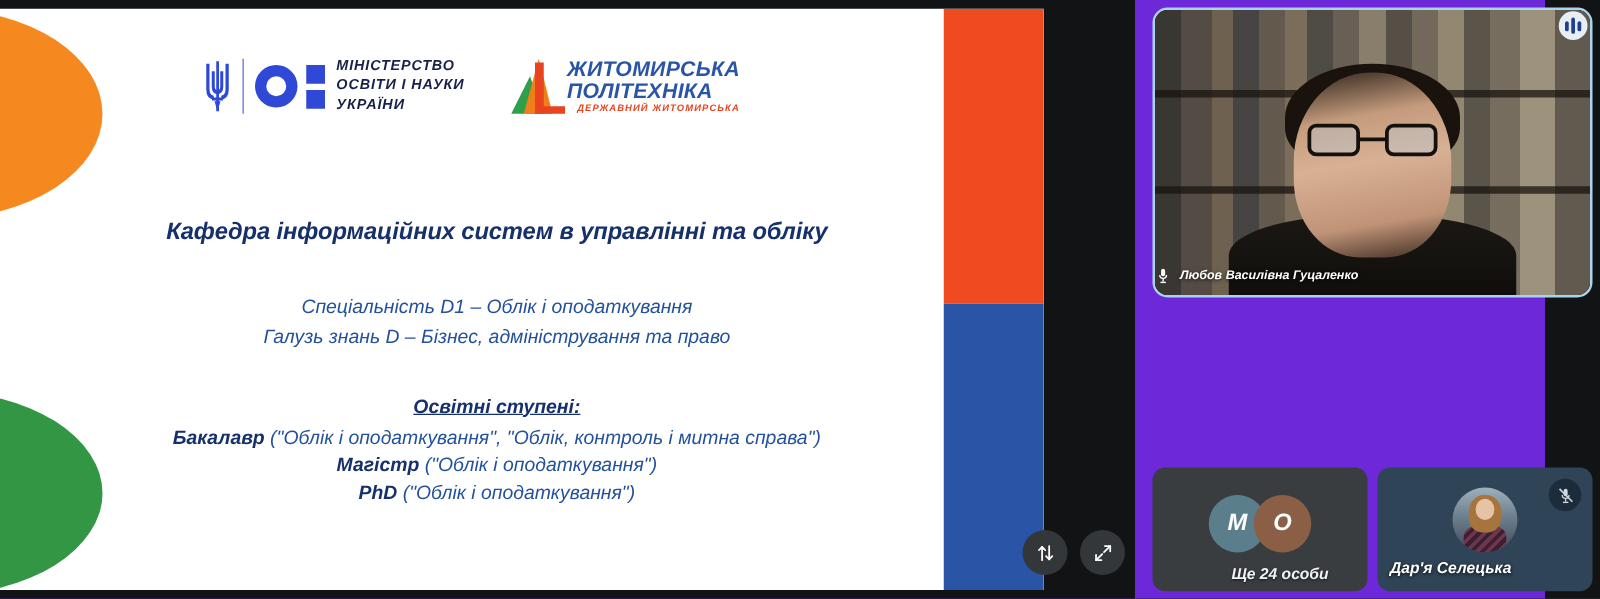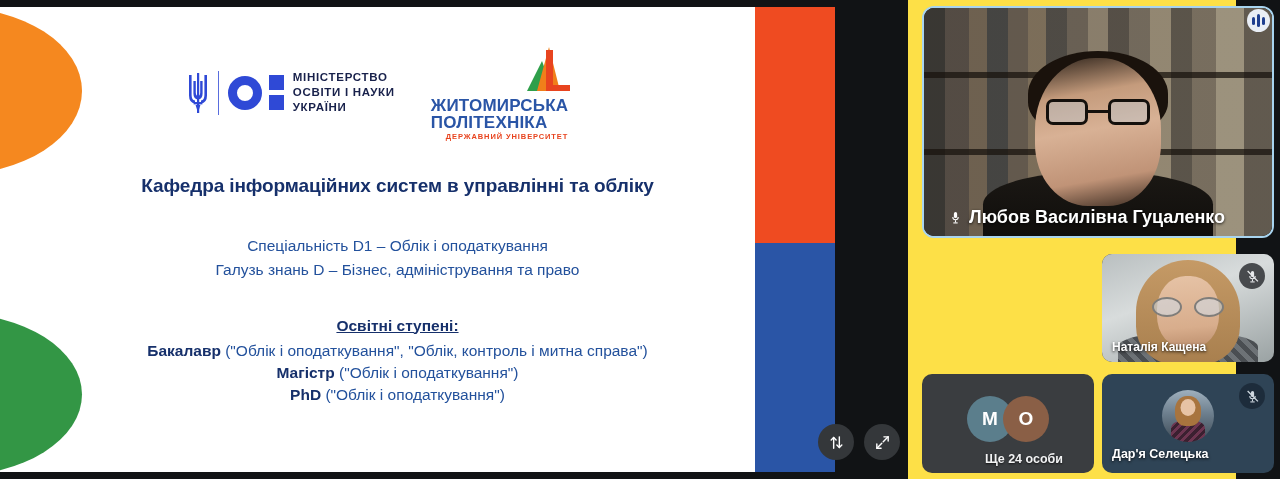--- a/index.html
+++ b/index.html
@@ -2,21 +2,21 @@
 <html><head>
 <meta charset="utf-8">
 <style>
   * { box-sizing: border-box; margin: 0; padding: 0; }
   html, body {
     width: 1280px; height: 479px;
     background: #111315;
     font-family: "Liberation Sans", sans-serif;
     overflow: hidden;
   }
-  #app { position: relative; width: 1236px; height: 479px; background: #fde047; }
+  #app { position: relative; width: 1236px; height: 479px; background: #6d28d9; font-style: italic; }
 
   
   .share-stage {
     position: absolute; left: 0; top: 0; width: 908px; height: 479px;
     background: #111315;
   }
   .slide {
     position: absolute; left: 0; top: 7px; width: 835px; height: 465px;
     background: #ffffff; overflow: hidden;
   }
@@ -51,21 +51,21 @@
     border: 9px solid #2f49d6;
   }
   .mon-sq-wrap { display: flex; flex-direction: column; gap: 5px; }
   .mon-sq { width: 15px; height: 15px; background: #2f49d6; }
   .mon-text {
     display: flex; flex-direction: column; gap: 2px;
     font-size: 11.5px; font-weight: bold; color: #18214b;
     letter-spacing: .7px; line-height: 1.15;
   }
 
-  .zp-logo { display: flex; align-items: flex-end; gap: 4px; flex-direction: column; }
+  .zp-logo { display: flex; align-items: center; gap: 4px; }
   .zp-mark { position: relative; width: 42px; height: 48px; }
   .zp-green {
     position: absolute; left: 1px; bottom: 2px;
     width: 0; height: 0;
     border-left: 15px solid transparent;
     border-right: 11px solid transparent;
     border-bottom: 30px solid #2e9f4a;
   }
   .zp-orange {
     position: absolute; left: 11px; top: 2px;
@@ -276,21 +276,21 @@
   }
 
   
   .name-tag {
     position: absolute; left: 10px; bottom: 8px;
     display: flex; align-items: center; gap: 7px;
     color: #ffffff; font-size: 12px; font-weight: bold;
     text-shadow: 0 1px 3px rgba(0,0,0,.85);
     max-width: 94%;
   }
-  .name-tag.main { left: 25px; bottom: 8px; font-size: 18px; }
+  .name-tag.main { left: 0; bottom: 8px; font-size: 10px; }
   .name-tag.d { bottom: 12px; font-size: 12.5px; }
 
   
   .mic-badge {
     position: absolute; right: 9px; top: 9px;
     width: 26px; height: 26px; border-radius: 50%;
     background: rgba(40,43,46,.82);
     display: flex; align-items: center; justify-content: center;
   }
   .mic-badge svg { width: 13px; height: 13px; }
@@ -352,21 +352,21 @@
 
         <div class="zp-logo">
           <div class="zp-mark">
             <div class="zp-green"></div>
             <div class="zp-orange"></div>
             <div class="zp-l"></div>
           </div>
           <div class="zp-text">
             <span class="zp-t1">ЖИТОМИРСЬКА</span>
             <span class="zp-t2">ПОЛІТЕХНІКА</span>
-            <span class="zp-t3">ДЕРЖАВНИЙ УНІВЕРСИТЕТ</span>
+            <span class="zp-t3">ДЕРЖАВНИЙ ЖИТОМИРСЬКА</span>
           </div>
         </div>
 
       </div>
 
       <div class="slide-body">
         <div class="s-dept">Кафедра інформаційних систем в управлінні та обліку</div>
         <div class="s-spec">
           <div>Спеціальність D1 – Облік і оподаткування</div>
           <div>Галузь знань D – Бізнес, адміністрування та право</div>
@@ -439,45 +439,20 @@
             <path d="M6 11a6 6 0 0 0 12 0h-2a4 4 0 0 1-8 0z"></path>
             <rect x="11" y="17" width="2" height="4"></rect>
             <rect x="8" y="21" width="8" height="2"></rect>
           </g>
         </svg>
         <span>Любов Василівна Гуцаленко</span>
       </div>
     </div>
 
 
-    <div class="tile tile-b">
-      <div class="cam-img scene-b">
-        <div class="b-body"></div>
-        <div class="b-hair"></div>
-        <div class="b-face"></div>
-        <div class="b-glasses">
-          <span class="lens l"></span>
-            <span class="lens r"></span>
-        </div>
-      </div>
-      <div class="mic-badge">
-        <svg viewBox="0 0 24 24">
-          <g fill="#e8eaec">
-            <rect x="9" y="2" width="6" height="11" rx="3"></rect>
-            <path d="M6 11a6 6 0 0 0 12 0h-2a4 4 0 0 1-8 0z"></path>
-            <rect x="11" y="17" width="2" height="4"></rect>
-            <rect x="8" y="21" width="8" height="2"></rect>
-          </g>
-          <path d="M3 2 L22 21" stroke="#e8eaec" stroke-width="2.4"></path>
-        </svg>
-      </div>
-      <div class="name-tag">
-        <span>Наталія Кащена</span>
-      </div>
-    </div>
 
     <div class="tile tile-c">
       <div class="initials-wrap">
         <div class="initial-circle m">М</div>
         <div class="initial-circle o">О</div>
       </div>
       <div class="more-label">Ще 24 особи</div>
     </div>
 
     <div class="tile tile-d">

